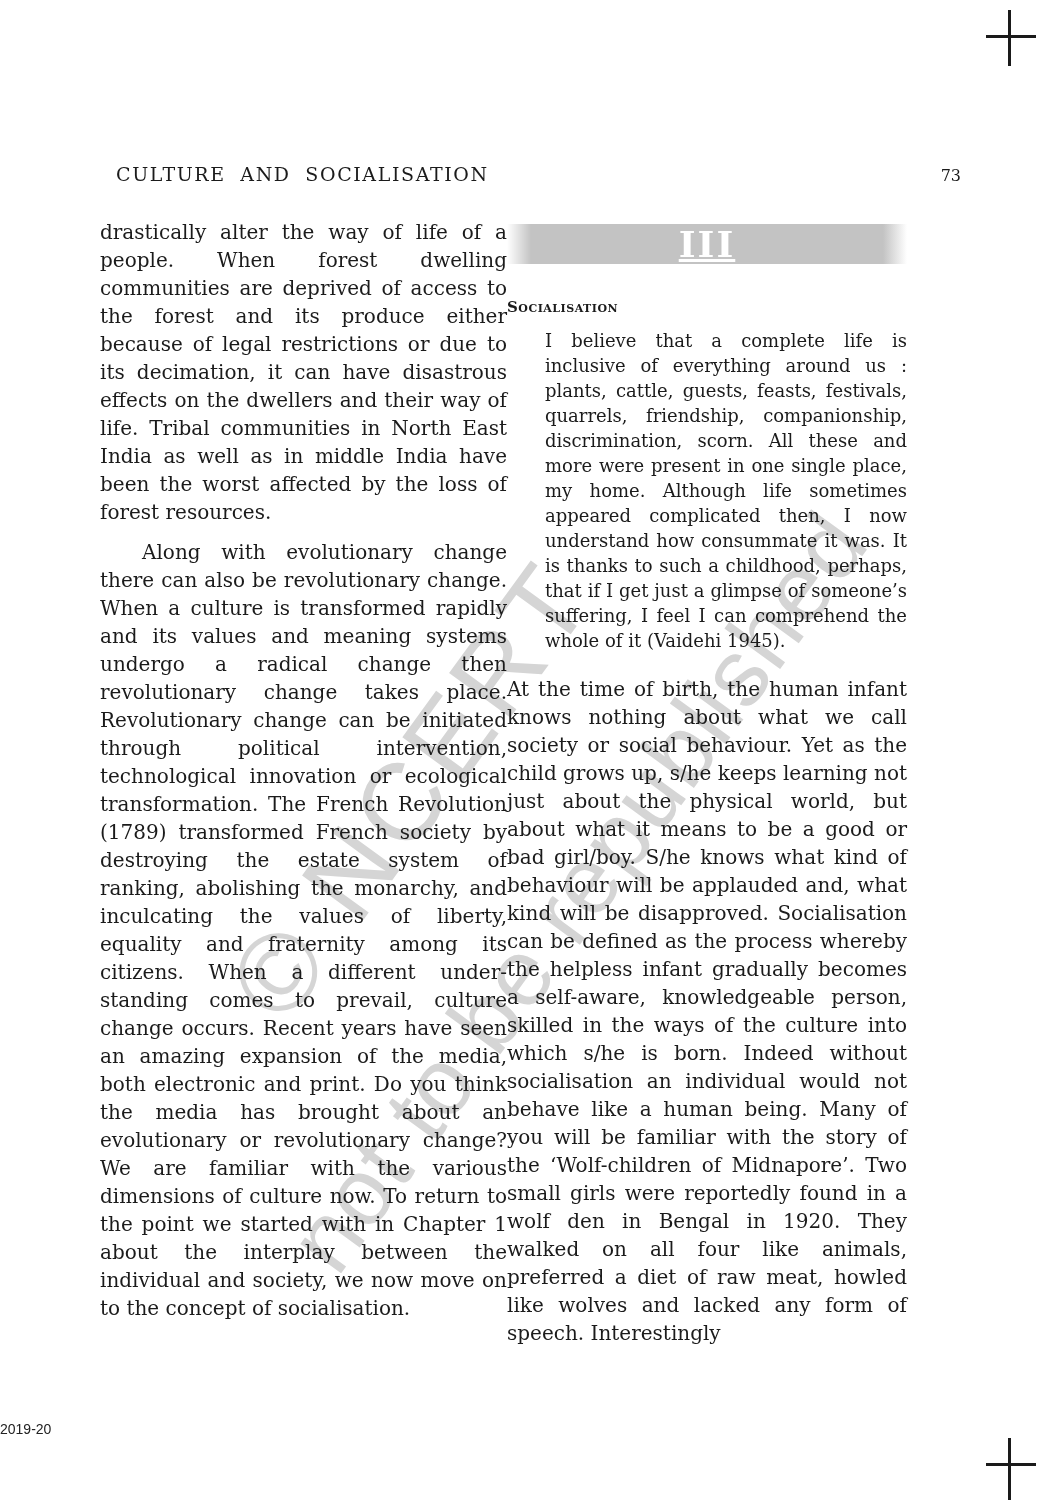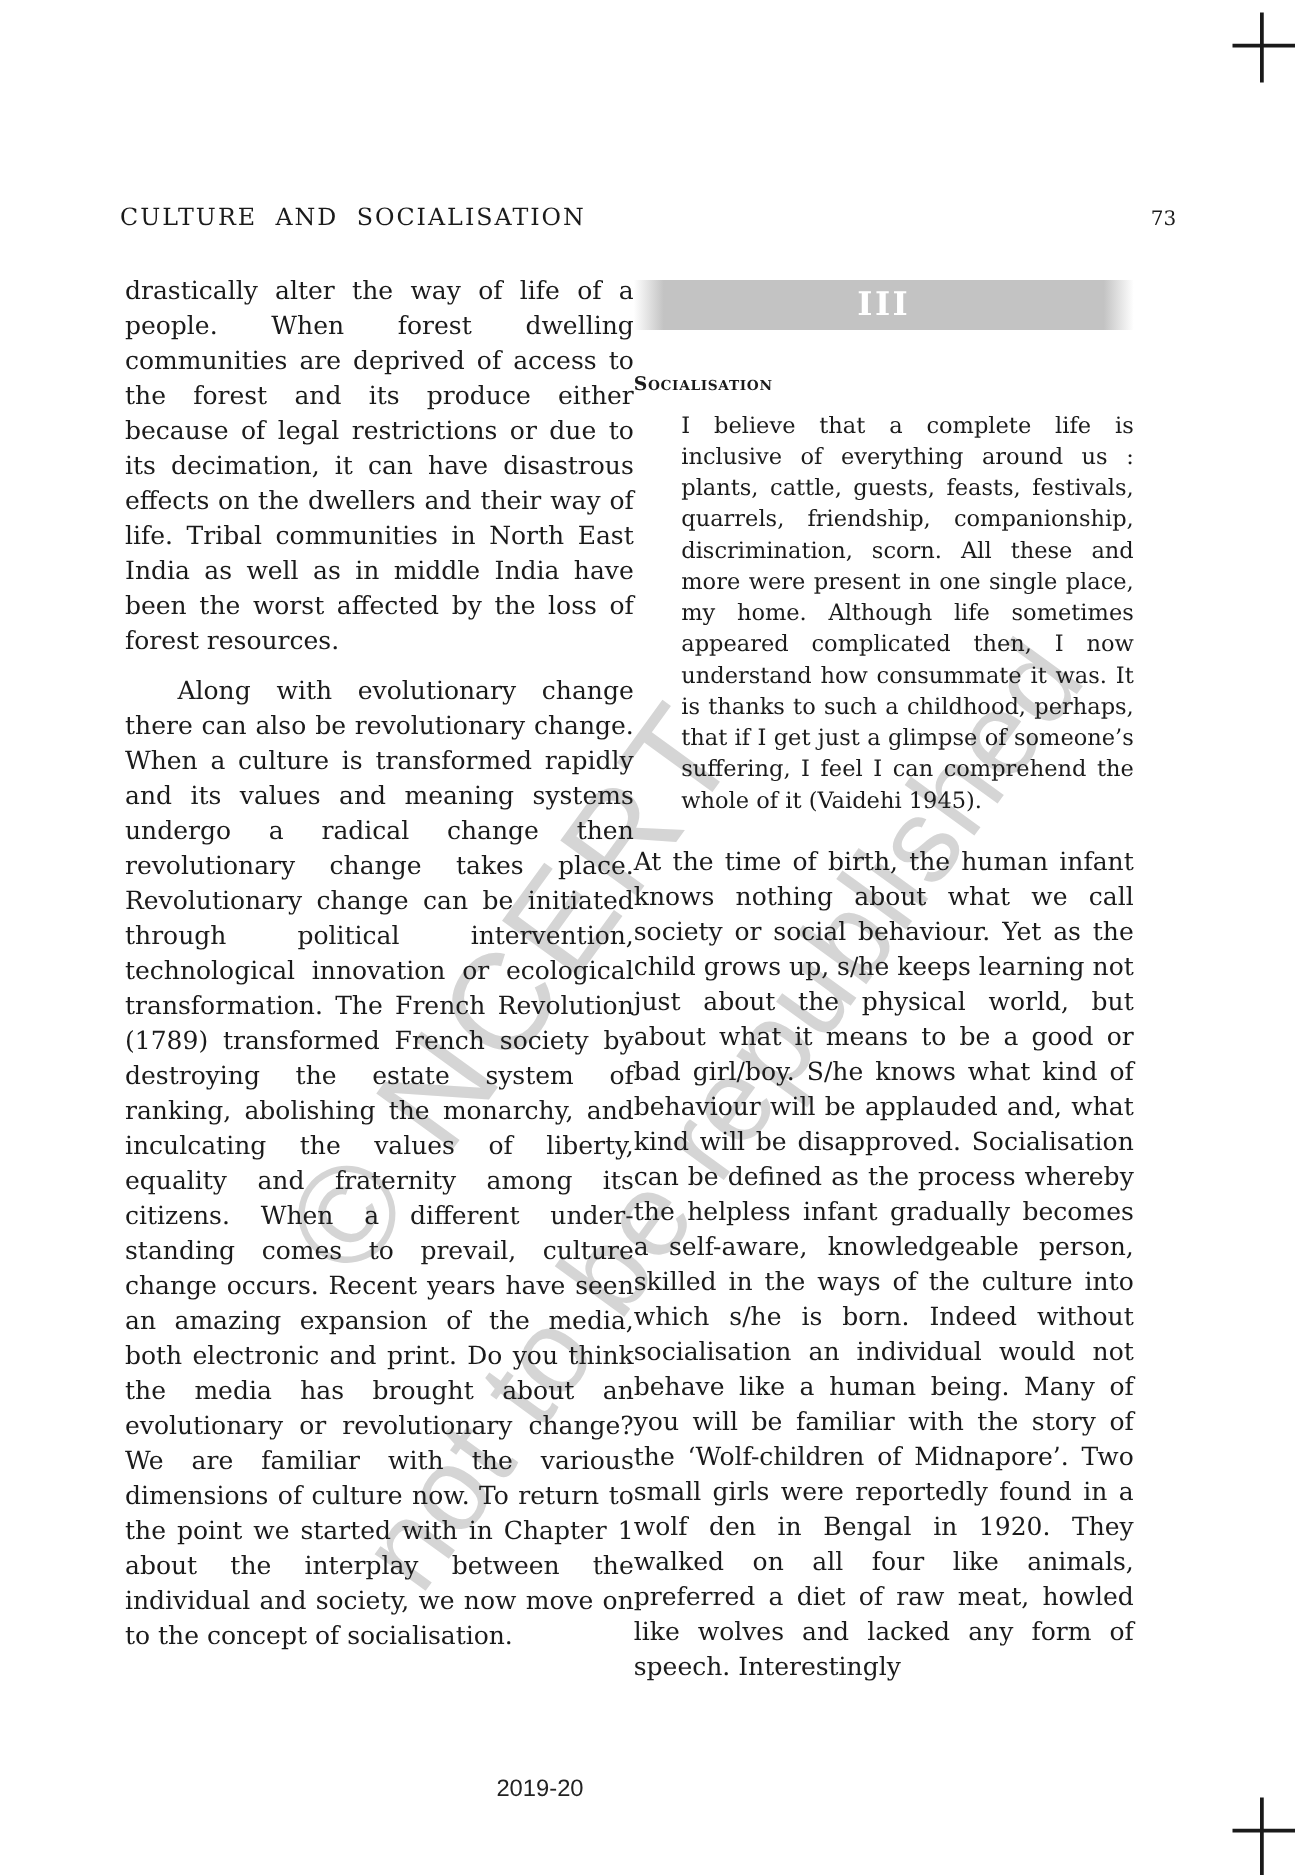--- a/index.html
+++ b/index.html
@@ -38,21 +38,21 @@
     transform: translate(-50%, -50%) rotate(-54deg);
     user-select: none;
   }
   .wm-1 { left: 410px; top: 790px; font-size: 110px; letter-spacing: 6px; }
   .wm-2 { left: 578px; top: 892px; font-size: 95px;  letter-spacing: 1px; }
 
   
   .page-header {
     position: absolute;
     z-index: 1;
-    left: 96px;
+    left: 116px;
     top: 163px;
     width: 845px;
     display: flex;
     justify-content: space-between;
     align-items: baseline;
   }
   .header-title {
     font-size: 19px;
     letter-spacing: 1.6px;
     word-spacing: 7px;
@@ -88,22 +88,23 @@
     text-align: center;
     background: linear-gradient(90deg,
       rgba(195,195,195,0) 0%,
       var(--banner-gray, #c3c3c3) 6%,
       var(--banner-gray, #c3c3c3) 94%,
       rgba(195,195,195,0) 100%);
   }
   .section-number {
     color: #ffffff;
     font-weight: bold;
-    font-size: 26px;
+    font-size: 36px;
     letter-spacing: 2px;
+    text-decoration: underline;
   }
 
   .section-heading {
     margin: 34px 0 0 0;
     font-size: 15px;
     font-weight: bold;
     font-variant: small-caps;
     letter-spacing: 0.5px;
   }
 
@@ -116,23 +117,22 @@
 
   .col-right .opening-body { margin-top: 22px; }
 
   
   .page-footer {
     position: absolute;
     z-index: 1;
     left: 0;
     top: 1421px;
     width: 864px;
-    text-align: center;
     font-family: "Liberation Sans", sans-serif;
-    font-size: 19px;
+    font-size: 14px;
     color: #222222;
   }
 </style>
 </head>
 <body>
 
 <div class="page">
 
   <div class="wm wm-1">© NCERT</div>
   <div class="wm wm-2">not to be republished</div>

